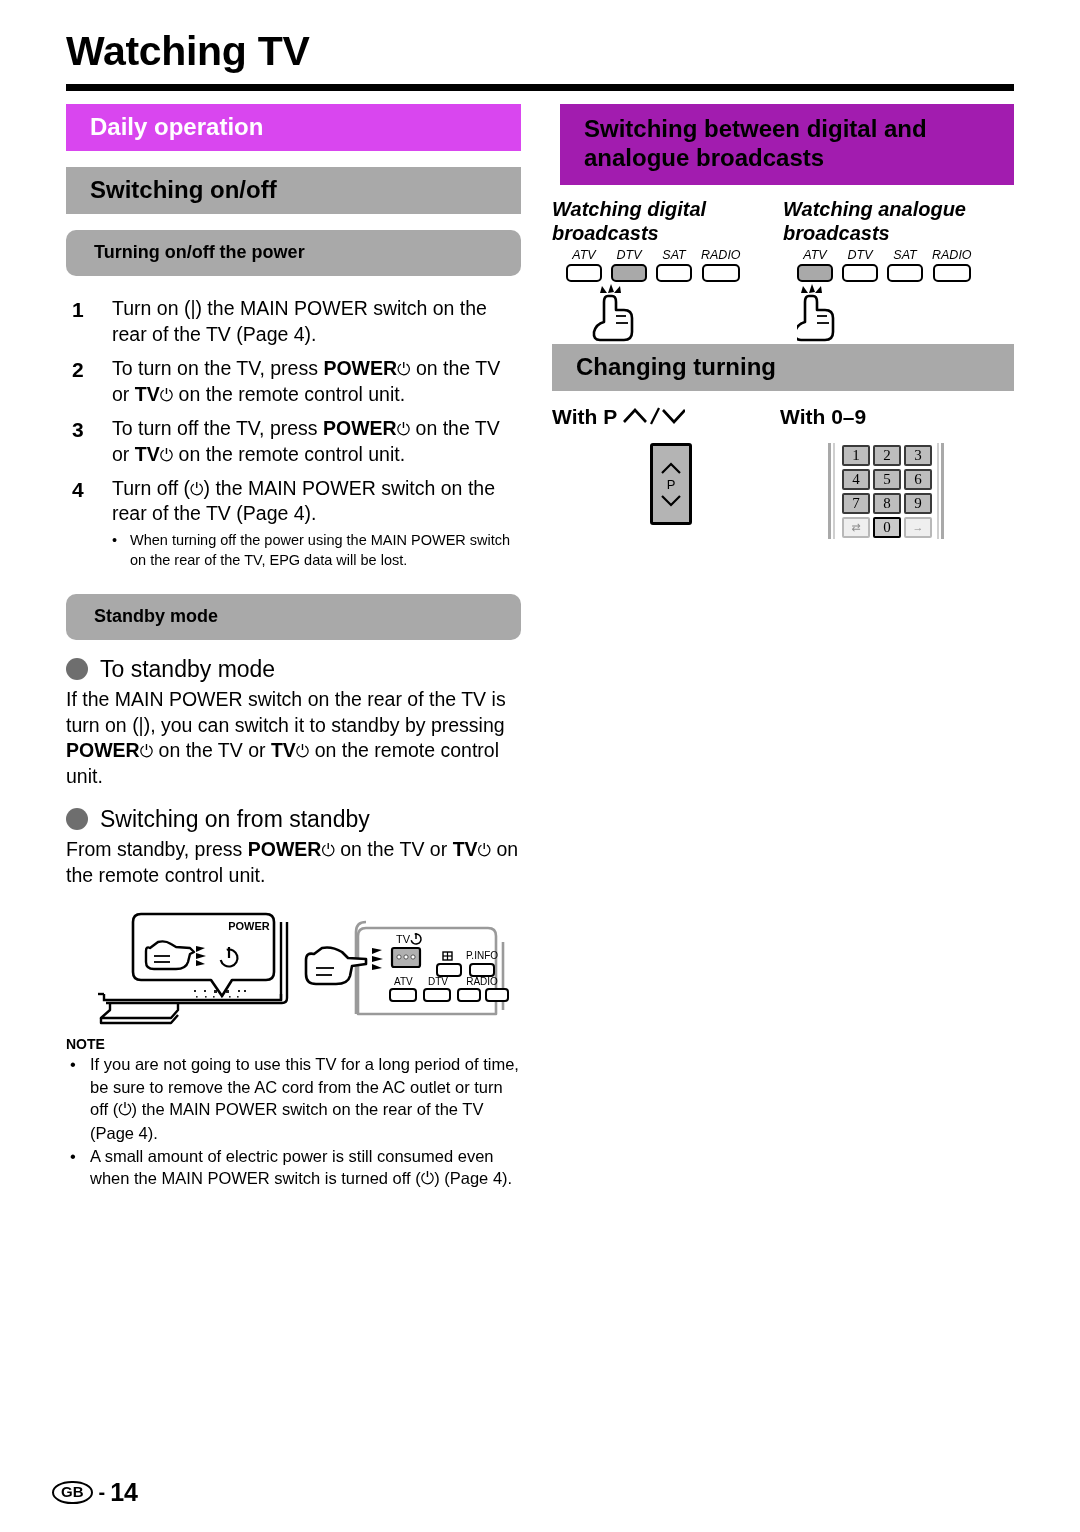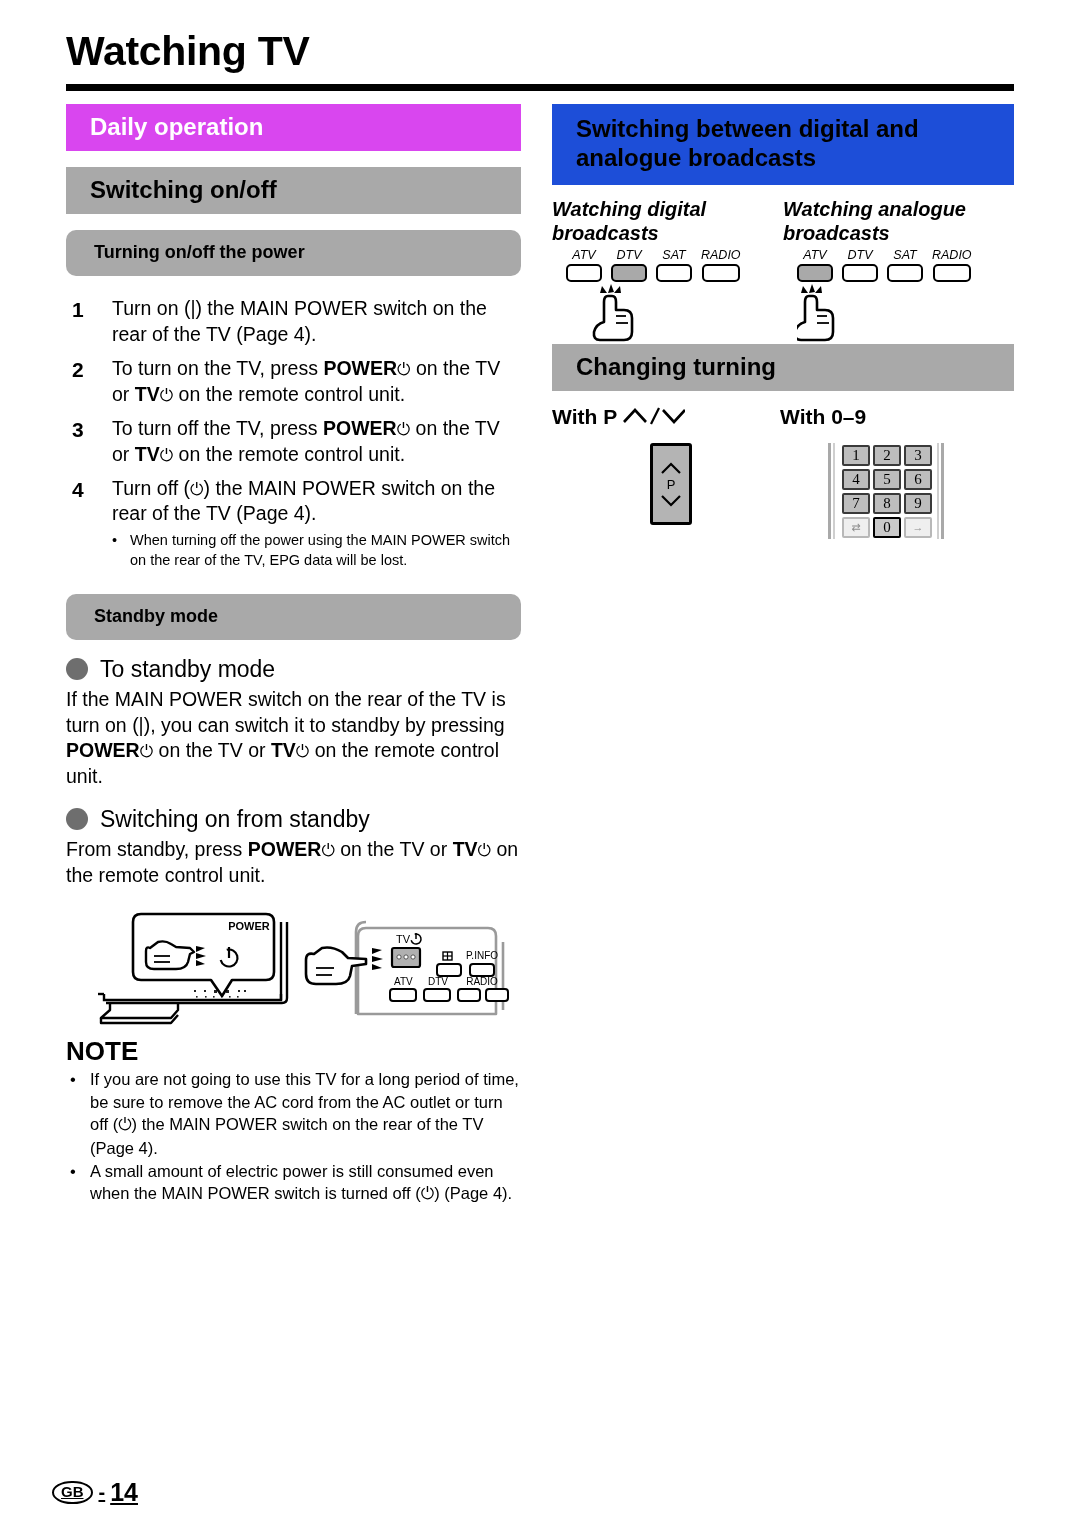--- a/index.html
+++ b/index.html
@@ -63,27 +63,28 @@
   }
   .bar-grey {
     background: #a9a9a9;
     color: #000000;
     font-size: 24px;
     font-weight: bold;
     padding: 9px 0 10px 24px;
     box-sizing: border-box;
   }
   .bar-grey-2l {
-    background: #1d4ed8;
+    background: #a21caf;
     color: #000000;
     font-size: 24px;
     font-weight: bold;
     padding: 10px 16px 12px 24px;
     box-sizing: border-box;
     line-height: 1.22;
+    margin-left: 8px;
   }
   .bar-round {
     background: #a9a9a9;
     color: #000000;
     font-size: 18px;
     font-weight: bold;
     border-radius: 10px;
     padding: 12px 0 13px 28px;
     box-sizing: border-box;
   }
@@ -140,21 +141,21 @@
     flex: 0 0 22px;
     margin-right: 12px;
   }
   .sub-head .sub-head-text {
     font-size: 23px;
     font-weight: normal;
   }
 
   
   .note-title {
-    font-size: 26px;
+    font-size: 14px;
     font-weight: bold;
     margin-top: 6px;
   }
   .note-item {
     display: flex;
     font-size: 16.5px;
     line-height: 1.35;
     margin-top: 1px;
   }
   .note-item .dot {
@@ -316,21 +317,20 @@
     line-height: 17px;
   }
 
   
   .footer {
     position: absolute;
     left: 52px;
     top: 1478px;
     display: flex;
     align-items: center;
-    text-decoration: underline;
   }
   .gb-oval {
     border: 2.5px solid #000;
     border-radius: 50%;
     font-size: 15px;
     font-weight: bold;
     padding: 1px 7px 2px 7px;
     line-height: 1.1;
   }
   .footer-dash {

